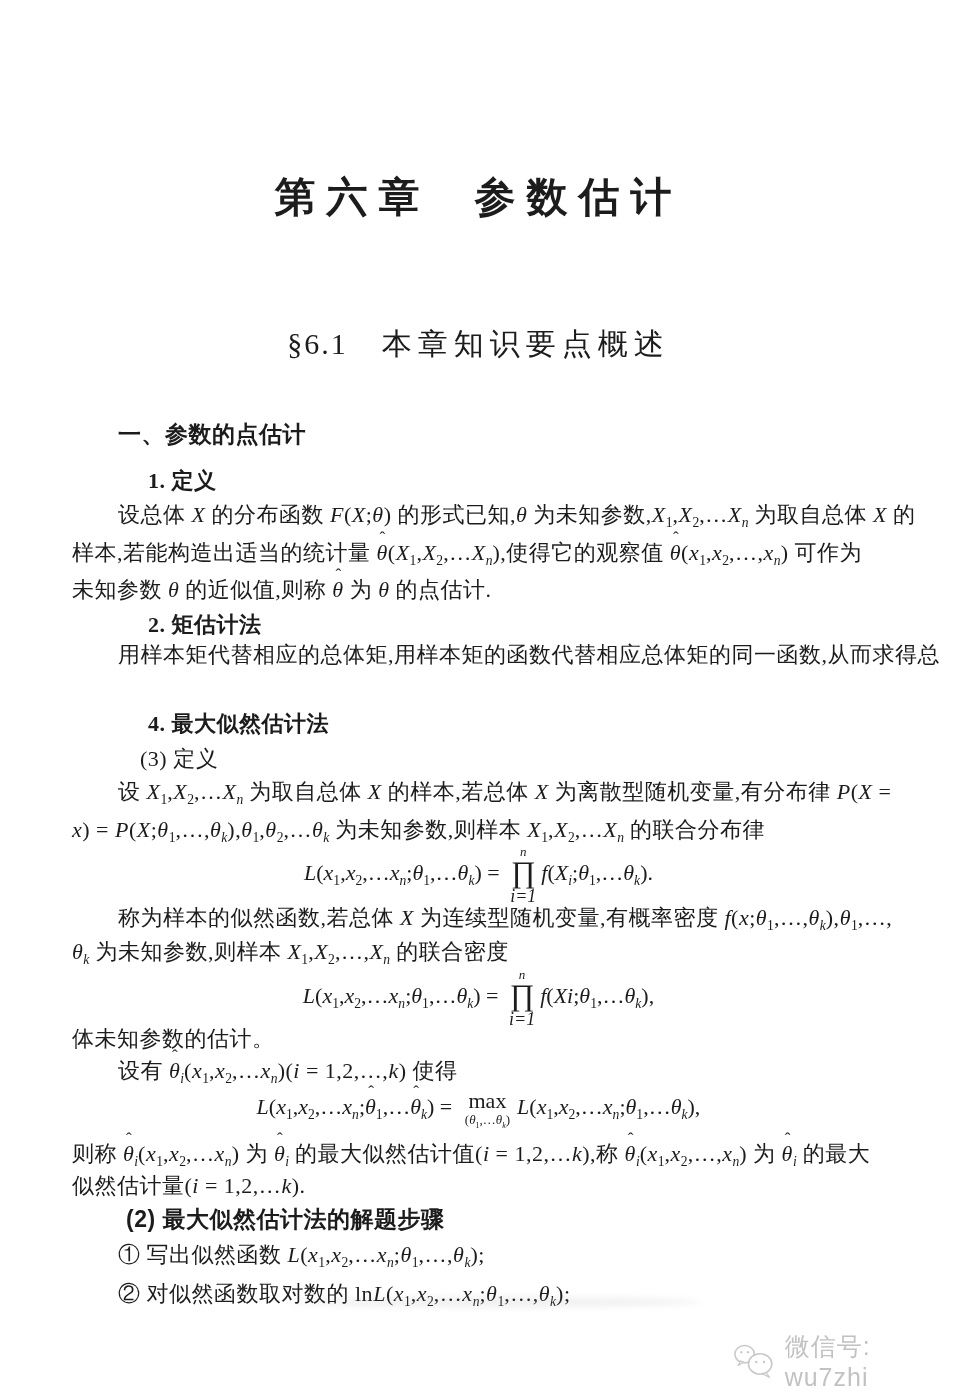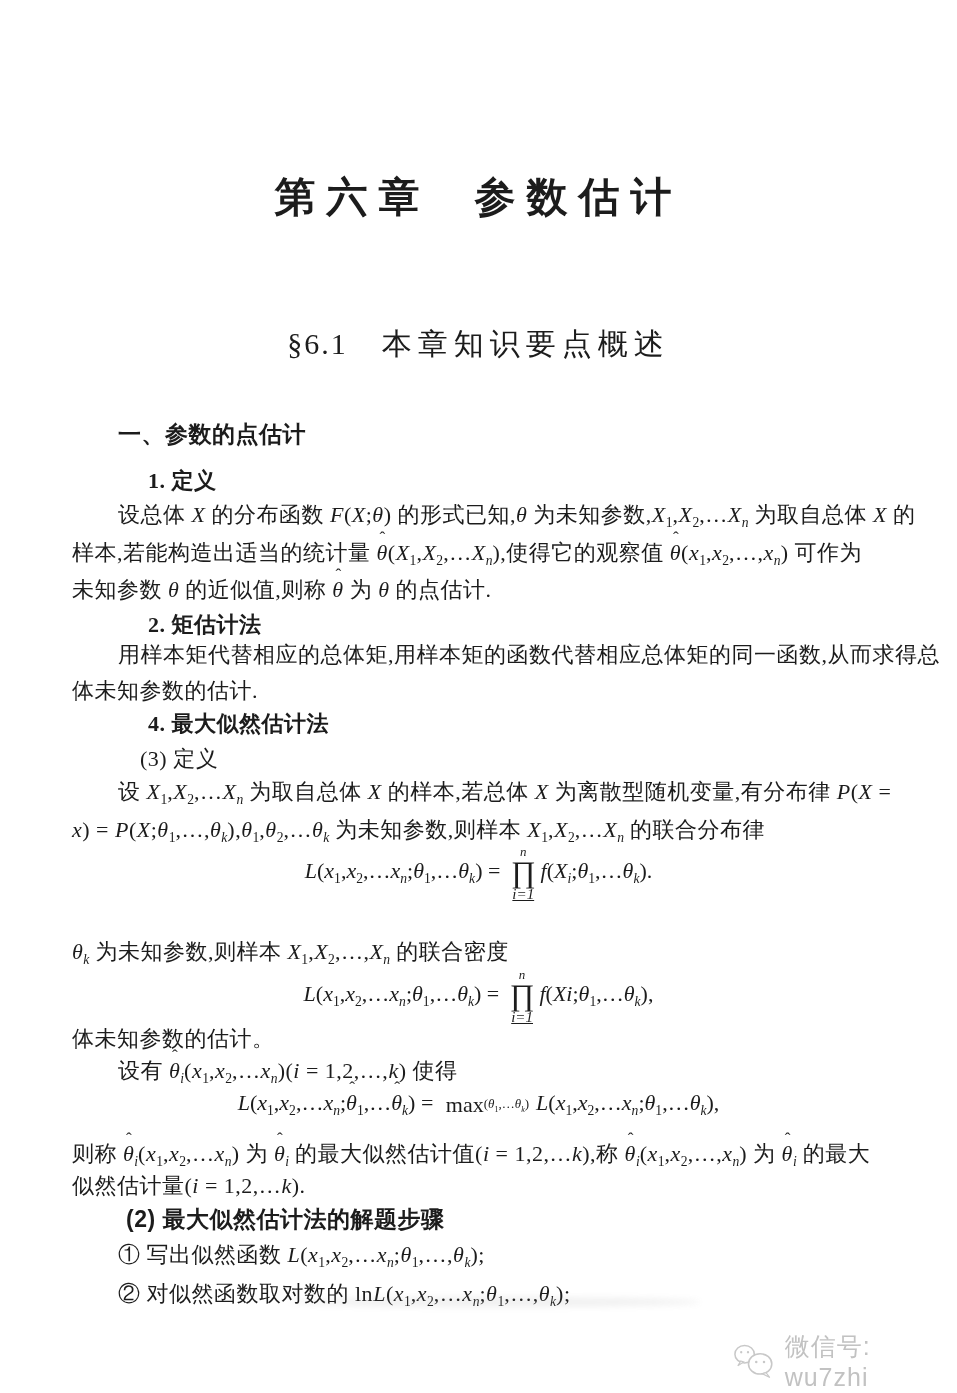--- a/index.html
+++ b/index.html
@@ -48,23 +48,23 @@
     content:'ˆ';
     position:absolute;left:55%;transform:translateX(-50%);
     top:-0.52em;font-size:0.78em;line-height:1;font-style:normal;
   }
   .prod{
     display:inline-flex;flex-direction:column;align-items:center;
     vertical-align:middle;line-height:1;margin:0 5px;
   }
   .prod .top{font-size:13px;font-style:italic;}
   .prod .sym{font-size:30px;line-height:0.95;}
-  .prod .bot{font-size:15px;font-style:italic;text-decoration:underline;}
+  .prod .bot{font-size:18px;font-style:italic;}
   .maxop{
-    display:inline-flex;flex-direction:row;align-items:center;
+    display:inline-flex;flex-direction:column;align-items:center;
     vertical-align:middle;line-height:1.15;margin:0 7px;
   }
   .maxop .op{font-size:22px;}
   .maxop .under{font-size:13px;}
   .smudge{
     position:absolute;left:290px;top:1297px;width:410px;height:10px;
     background:#8a8a8a;opacity:0.12;border-radius:50%;filter:blur(3px);
   }
   .watermark{
     position:absolute;left:732px;top:1330px;
@@ -92,37 +92,37 @@
 
   <div class="ln kai" style="top:466px;left:148px;">1. 定义</div>
 
   <div class="ln ind" style="top:500px;">设总体 <i>X</i> 的分布函数 <i>F</i>(<i>X</i>;<i>θ</i>) 的形式已知,<i>θ</i> 为未知参数,<i>X</i><sub>1</sub>,<i>X</i><sub>2</sub>,…<i>X</i><sub><i>n</i></sub> 为取自总体 <i>X</i> 的</div>
   <div class="ln m0" style="top:538px;">样本,若能构造出适当的统计量 <span class="h"><i>θ</i></span>(<i>X</i><sub>1</sub>,<i>X</i><sub>2</sub>,…<i>X</i><sub><i>n</i></sub>),使得它的观察值 <span class="h"><i>θ</i></span>(<i>x</i><sub>1</sub>,<i>x</i><sub>2</sub>,…,<i>x</i><sub><i>n</i></sub>) 可作为</div>
   <div class="ln m0" style="top:575px;">未知参数 <i>θ</i> 的近似值,则称 <span class="h"><i>θ</i></span> 为 <i>θ</i> 的点估计.</div>
 
   <div class="ln kai" style="top:610px;left:148px;">2. 矩估计法</div>
 
   <div class="ln ind" style="top:640px;">用样本矩代替相应的总体矩,用样本矩的函数代替相应总体矩的同一函数,从而求得总</div>
-  <div class="ln m0" style="top:676px;">体未知参数的估计.</div>
 
   <div class="ln kai" style="top:709px;left:148px;">4. 最大似然估计法</div>
 
   <div class="ln" style="top:744px;left:140px;">(3) 定义</div>
 
   <div class="ln ind" style="top:777px;">设 <i>X</i><sub>1</sub>,<i>X</i><sub>2</sub>,…<i>X</i><sub><i>n</i></sub> 为取自总体 <i>X</i> 的样本,若总体 <i>X</i> 为离散型随机变量,有分布律 <i>P</i>(<i>X</i> =</div>
   <div class="ln m0" style="top:815px;"><i>x</i>) = <i>P</i>(<i>X</i>;<i>θ</i><sub>1</sub>,…,<i>θ</i><sub><i>k</i></sub>),<i>θ</i><sub>1</sub>,<i>θ</i><sub>2</sub>,…<i>θ</i><sub><i>k</i></sub> 为未知参数,则样本 <i>X</i><sub>1</sub>,<i>X</i><sub>2</sub>,…<i>X</i><sub><i>n</i></sub> 的联合分布律</div>
 
   <div class="formula" style="top:845px;">
     <span><i>L</i>(<i>x</i><sub>1</sub>,<i>x</i><sub>2</sub>,…<i>x</i><sub><i>n</i></sub>;<i>θ</i><sub>1</sub>,…<i>θ</i><sub><i>k</i></sub>) = </span><span class="prod">
         <span class="top">n</span>
         <span class="sym">∏</span>
         <span class="bot">i=1</span>
       </span><span><i>f</i>(<i>X</i><sub><i>i</i></sub>;<i>θ</i><sub>1</sub>,…<i>θ</i><sub><i>k</i></sub>).</span>
   </div>
 
+  <div class="ln ind" style="top:903px;">称为样本的似然函数,若总体 <i>X</i> 为连续型随机变量,有概率密度 <i>f</i>(<i>x</i>;<i>θ</i><sub>1</sub>,…,<i>θ</i><sub><i>k</i></sub>),<i>θ</i><sub>1</sub>,…,</div>
   <div class="ln m0" style="top:937px;"><i>θ</i><sub><i>k</i></sub> 为未知参数,则样本 <i>X</i><sub>1</sub>,<i>X</i><sub>2</sub>,…,<i>X</i><sub><i>n</i></sub> 的联合密度</div>
 
   <div class="formula" style="top:968px;">
     <span><i>L</i>(<i>x</i><sub>1</sub>,<i>x</i><sub>2</sub>,…<i>x</i><sub><i>n</i></sub>;<i>θ</i><sub>1</sub>,…<i>θ</i><sub><i>k</i></sub>) = </span><span class="prod">
         <span class="top">n</span>
         <span class="sym">∏</span>
         <span class="bot">i=1</span>
       </span><span><i>f</i>(<i>Xi</i>;<i>θ</i><sub>1</sub>,…<i>θ</i><sub><i>k</i></sub>),</span>
   </div>
 

